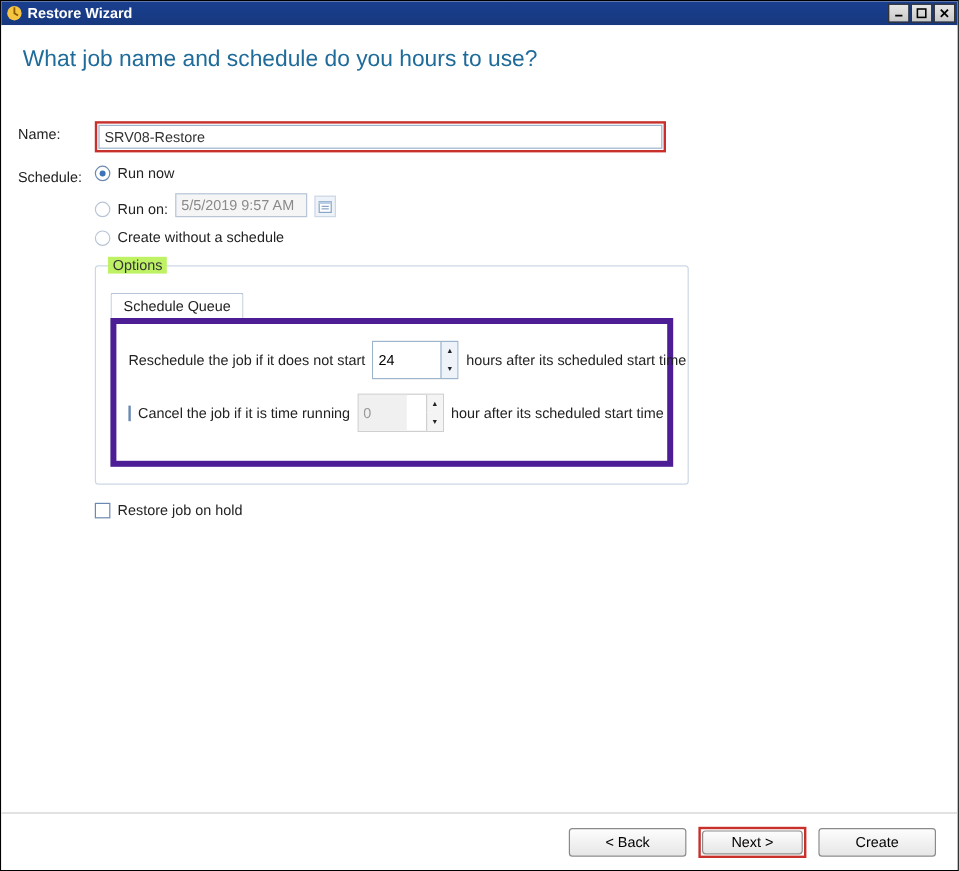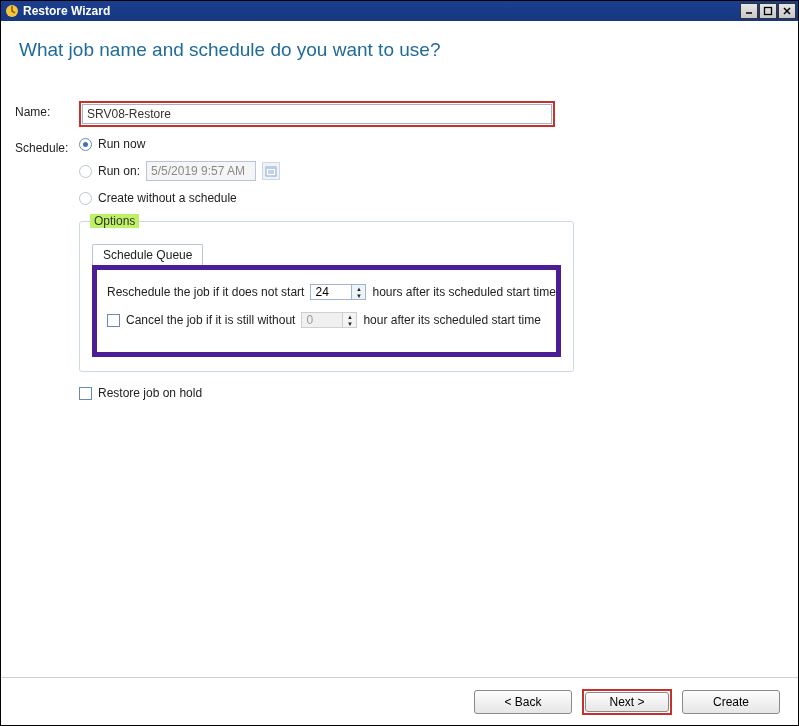--- a/index.html
+++ b/index.html
@@ -68,21 +68,21 @@
   }
   .name-input {
     width:470px;
     height:20px;
     border:1px solid #9db5cc;
     font-family:inherit; font-size:12px;
     padding:2px 4px;
     color:#333;
   }
   .radio-stack { display:flex; flex-direction:column; gap:10px; }
-  .radio-line { display:flex; align-items:center; gap:6px; }
+  .radio-line { display:flex; align-items:flex-end; gap:6px; }
   .radio {
     width:13px; height:13px; border-radius:50%;
     border:1px solid #6b8ab3; background:#fff;
     display:inline-flex; align-items:center; justify-content:center;
     cursor:pointer;
   }
   .radio.checked::after {
     content:""; width:5px; height:5px; border-radius:50%; background:#3b74b8;
   }
   .radio.disabled { border-color:#b7c5d6; cursor:default; }
@@ -124,22 +124,23 @@
   .tab-body {
     border:5px solid #4c1d95;
     padding:14px 10px 12px 10px;
   }
   .opt-line { display:flex; align-items:center; gap:6px; margin-bottom:12px; white-space:nowrap; }
   .chk {
     width:13px; height:13px; border:1px solid #6b8ab3; background:#fff;
     display:inline-flex; align-items:center; justify-content:center; cursor:pointer;
   }
   .spinner {
-    display:inline-flex; align-items:stretch; height:16px;
+    display:inline-flex; align-items:stretch; height:32px;
     border:1px solid #9db5cc;
+    gap:16px;
   }
   .spinner.disabled { border-color:#cfcfcf; }
   .spinner input {
     width:40px; border:none; font-family:inherit; font-size:12px; padding:2px 4px;
     text-align:left;
   }
   .spinner.disabled input { background:#f0f0f0; color:#9a9a9a; }
   .spin-btns { display:flex; flex-direction:column; width:14px; }
   .spin-btns div {
     flex:1; border-left:1px solid #9db5cc; background:#eef3f9;
@@ -201,21 +202,21 @@
     <div class="win-btn">
       <svg width="10" height="10">
           <line x1="2" y1="2" x2="8" y2="8" stroke="#000" stroke-width="1.5"></line>
           <line x1="8" y1="2" x2="2" y2="8" stroke="#000" stroke-width="1.5"></line>
         </svg>
     </div>
   </div>
 </div>
 
 <div class="content">
-  <div class="page-title">What job name and schedule do you want to use?</div>
+  <div class="page-title">What job name and schedule do you hours to use?</div>
 
   <div class="form-row">
     <div class="form-label">Name:</div>
     <span class="name-wrap">
       <input class="name-input" type="text" value="SRV08-Restore" style="">
     </span>
   </div>
 
   <div class="form-row">
     <div class="form-label">Schedule:</div>
@@ -256,21 +257,21 @@
           <input type="text" value="24" style="">
           <span class="spin-btns">
             <div>▲</div>
             <div>▼</div>
           </span>
         </span>
         <span>hours after its scheduled start time</span>
       </div>
       <div class="opt-line">
         <span class="chk"></span>
-        <span>Cancel the job if it is still without</span>
+        <span>Cancel the job if it is time running</span>
         <span class="spinner disabled">
           <input type="text" disabled="" value="0" style="">
           <span class="spin-btns">
             <div>▲</div>
             <div>▼</div>
           </span>
         </span>
         <span>hour after its scheduled start time</span>
       </div>
     </div>

